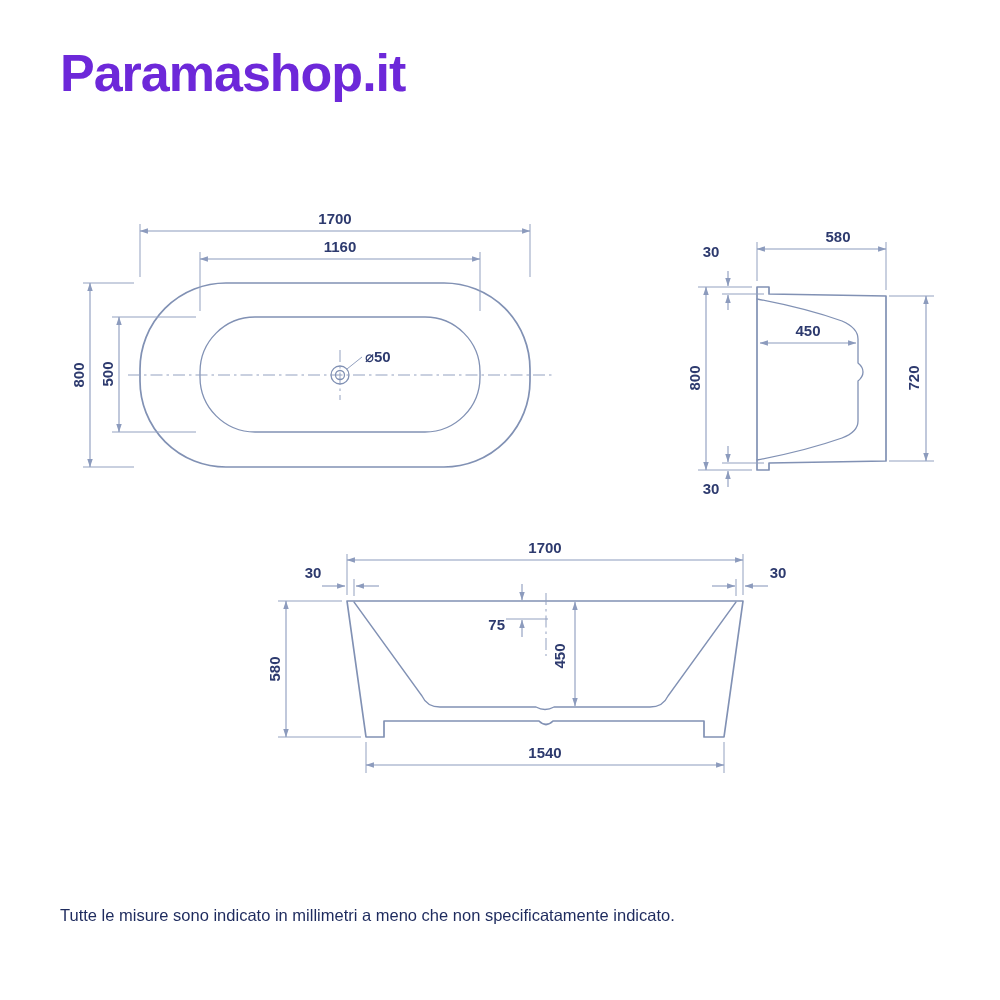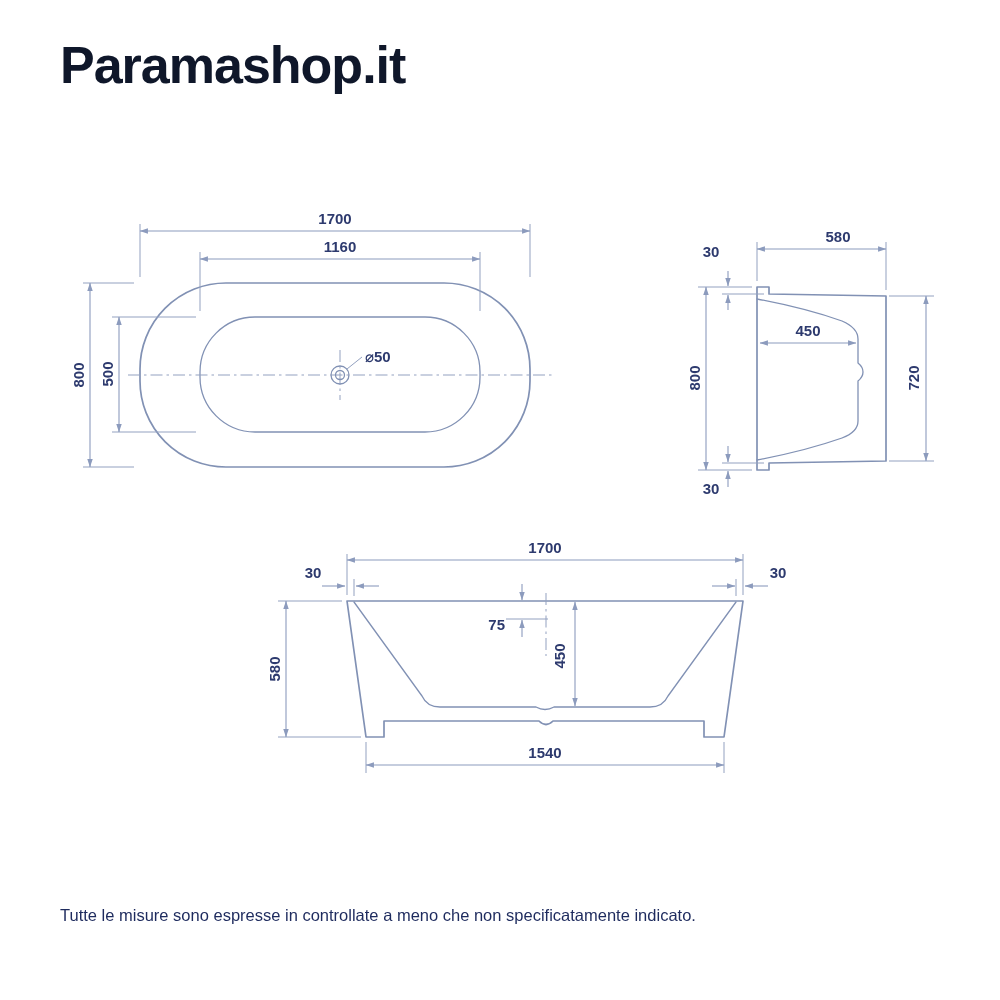--- a/index.html
+++ b/index.html
@@ -1,23 +1,23 @@
 <!DOCTYPE html>
 <html><head>
 <meta charset="utf-8">
 <style>
   html,body { margin:0; padding:0; background:#ffffff; }
   .page {
     position:relative; width:1000px; height:1000px; background:#ffffff;
     font-family:"Liberation Sans","DejaVu Sans",sans-serif; overflow:hidden;
   }
   .logo {
-    position:absolute; left:60px; top:38px; margin:0;
+    position:absolute; left:60px; top:46px; margin:0;
     font-size:52px; line-height:1.05; font-weight:800; letter-spacing:-1px;
-    color:#0f172a;
+    color:#6d28d9;
   }
   .footer {
     position:absolute; left:60px; top:902px; color:#1e2b5e;
     font-size:16.5px; line-height:27px; font-weight:500;
   }
   .footer p { margin:0; }
   svg.drawing { position:absolute; left:0; top:0; }
   .outline { fill:none; stroke:#8191b4; stroke-width:1.7; stroke-linejoin:round; stroke-linecap:round; }
   .thin { stroke-width:1.3; }
   .ext { fill:none; stroke:#93a1c0; stroke-width:1; }
@@ -173,16 +173,16 @@
       <g>
         <line class="ext" x1="366" y1="742" x2="366" y2="773"></line>
         <line class="ext" x1="724" y1="742" x2="724" y2="773"></line>
         <line class="dimline" x1="366" y1="765" x2="724" y2="765" marker-start="url(#arr)" marker-end="url(#arr)"></line>
         <text class="dim" x="545" y="758">1540</text>
       </g>
     </g>
   </svg>
 
   <div class="footer">
-    <p>Tutte le misure sono espresse in controllate a meno che non specificatamente indicato.</p>
+    <p>Tutte le misure sono indicato in millimetri a meno che non specificatamente indicato.</p>
   </div>
 
 </div>
 
 </body></html>

